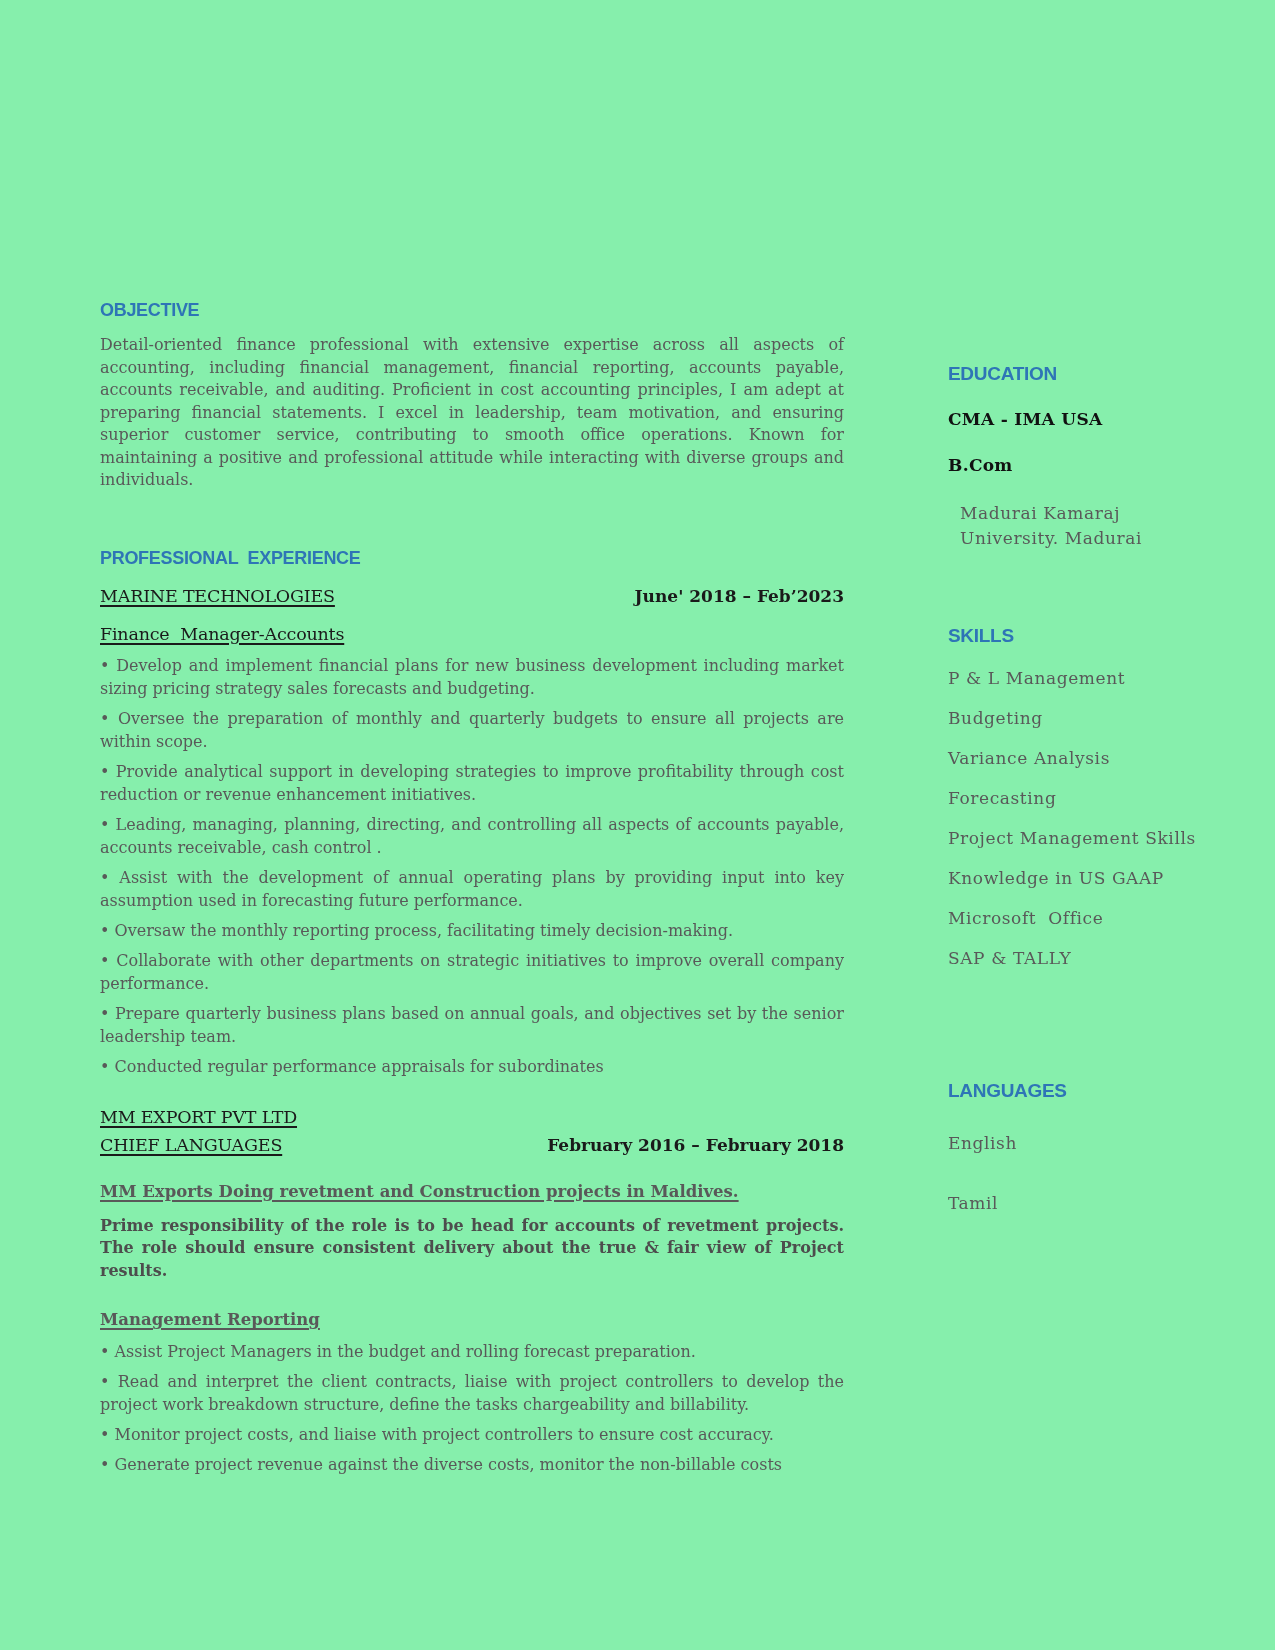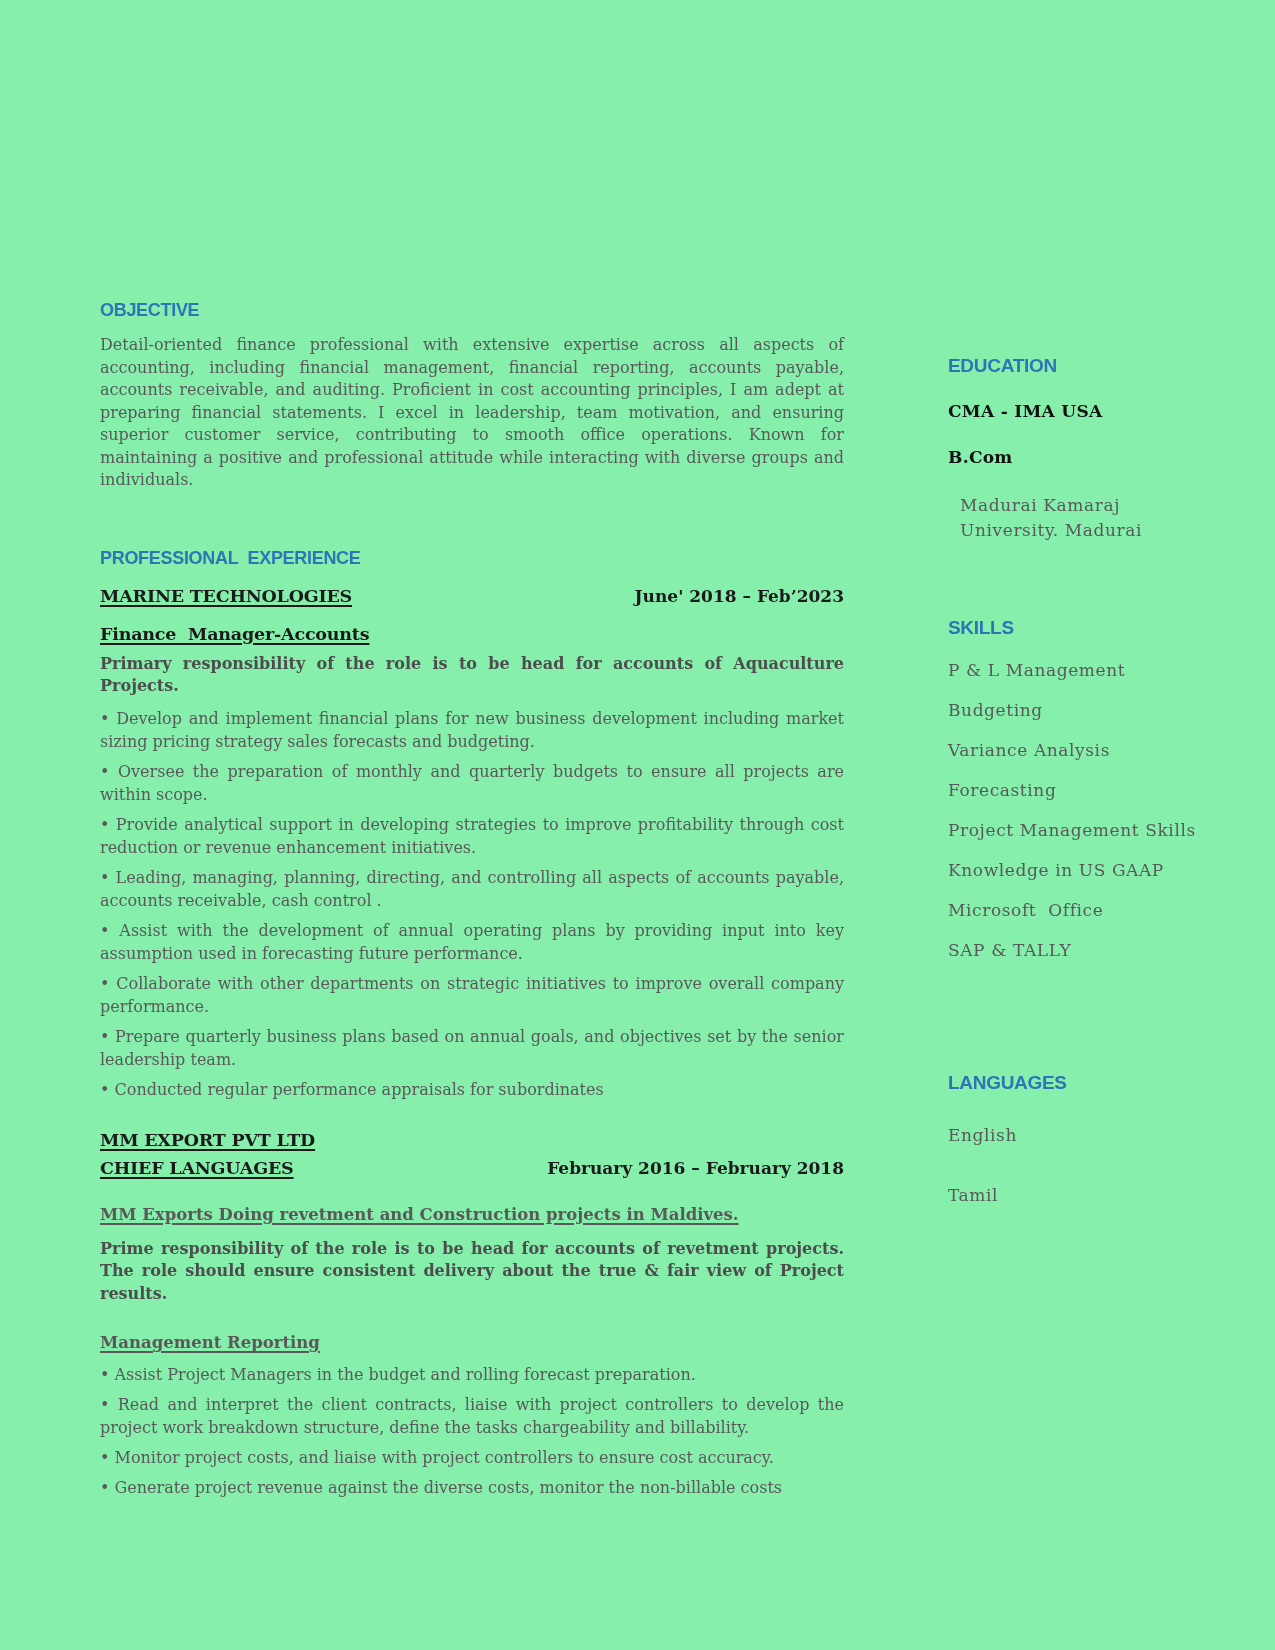--- a/index.html
+++ b/index.html
@@ -6,21 +6,21 @@
   .page{
     position:relative;
     width:1275px;height:1650px;
     background:#86efac;
     font-family:"DejaVu Serif", serif;
     color:#595959;
     overflow:hidden;
   }
   
   .col-left{position:absolute;left:100px;top:300px;width:744px;}
-  .col-right{position:absolute;left:948px;top:355px;width:258px;}
+  .col-right{position:absolute;left:948px;top:363px;width:258px;}
 
   
   .sec-head{
     font-family:"Liberation Sans", sans-serif;
     font-weight:bold;
     color:#2e75b6;
     font-size:18px;line-height:21px;
     letter-spacing:-0.3px;
     margin:0;
     white-space:pre-wrap;
@@ -38,21 +38,21 @@
     font-weight:bold;
     color:#4d4d4d;
   }
 
   
   .job-row{
     display:flex;justify-content:space-between;align-items:baseline;
     margin:16px 0 0 0;
   }
   .company,.job-title{
-    font-weight:bold;color:#1a1a1a;
+    font-weight:normal;color:#1a1a1a;
     font-size:17.5px;line-height:22px;
     letter-spacing:-0.2px;
     text-decoration:underline;
     text-decoration-thickness:1.5px;
     text-underline-offset:3px;
     white-space:pre-wrap;
   }
   .dates{
     font-weight:bold;color:#1a1a1a;
     font-size:17px;line-height:22px;
@@ -121,27 +121,27 @@
     <h2 class="sec-head exp-block">PROFESSIONAL  EXPERIENCE</h2>
 
     <div>
       <div class="job-row">
         <span class="company">MARINE TECHNOLOGIES</span>
         <span class="dates">June' 2018 – Feb’2023</span>
       </div>
       <div class="job-row" style="">
         <span class="job-title">Finance  Manager-Accounts</span>
       </div>
-      <p class="body-p bold-gray" style="margin-top:8px;">Primary responsibility of the role is to be head for accounts of Aquaculture Projects.</p>
       <div class="bullets">
         <p class="bullet">• Develop and implement financial plans for new business development including market sizing pricing strategy sales forecasts and budgeting.</p>
         <p class="bullet">• Oversee the preparation of monthly and quarterly budgets to ensure all projects are within scope.</p>
         <p class="bullet">• Provide analytical support in developing strategies to improve profitability through cost reduction or revenue enhancement initiatives.</p>
         <p class="bullet">• Leading, managing, planning, directing, and controlling all aspects of accounts payable, accounts receivable, cash control .</p>
         <p class="bullet">• Assist with the development of annual operating plans by providing input into key assumption used in forecasting future performance.</p>
+        <p class="bullet">• Oversaw the monthly reporting process, facilitating timely decision-making.</p>
         <p class="bullet">• Collaborate with other departments on strategic initiatives to improve overall company performance.</p>
         <p class="bullet">• Prepare quarterly business plans based on annual goals, and objectives set by the senior leadership team.</p>
         <p class="bullet">• Conducted regular performance appraisals for subordinates</p>
       </div>
     </div>
 
     <div class="job2-block">
       <div class="job-row" style="margin-top:0;">
         <span class="company">MM EXPORT PVT LTD</span>
       </div>

